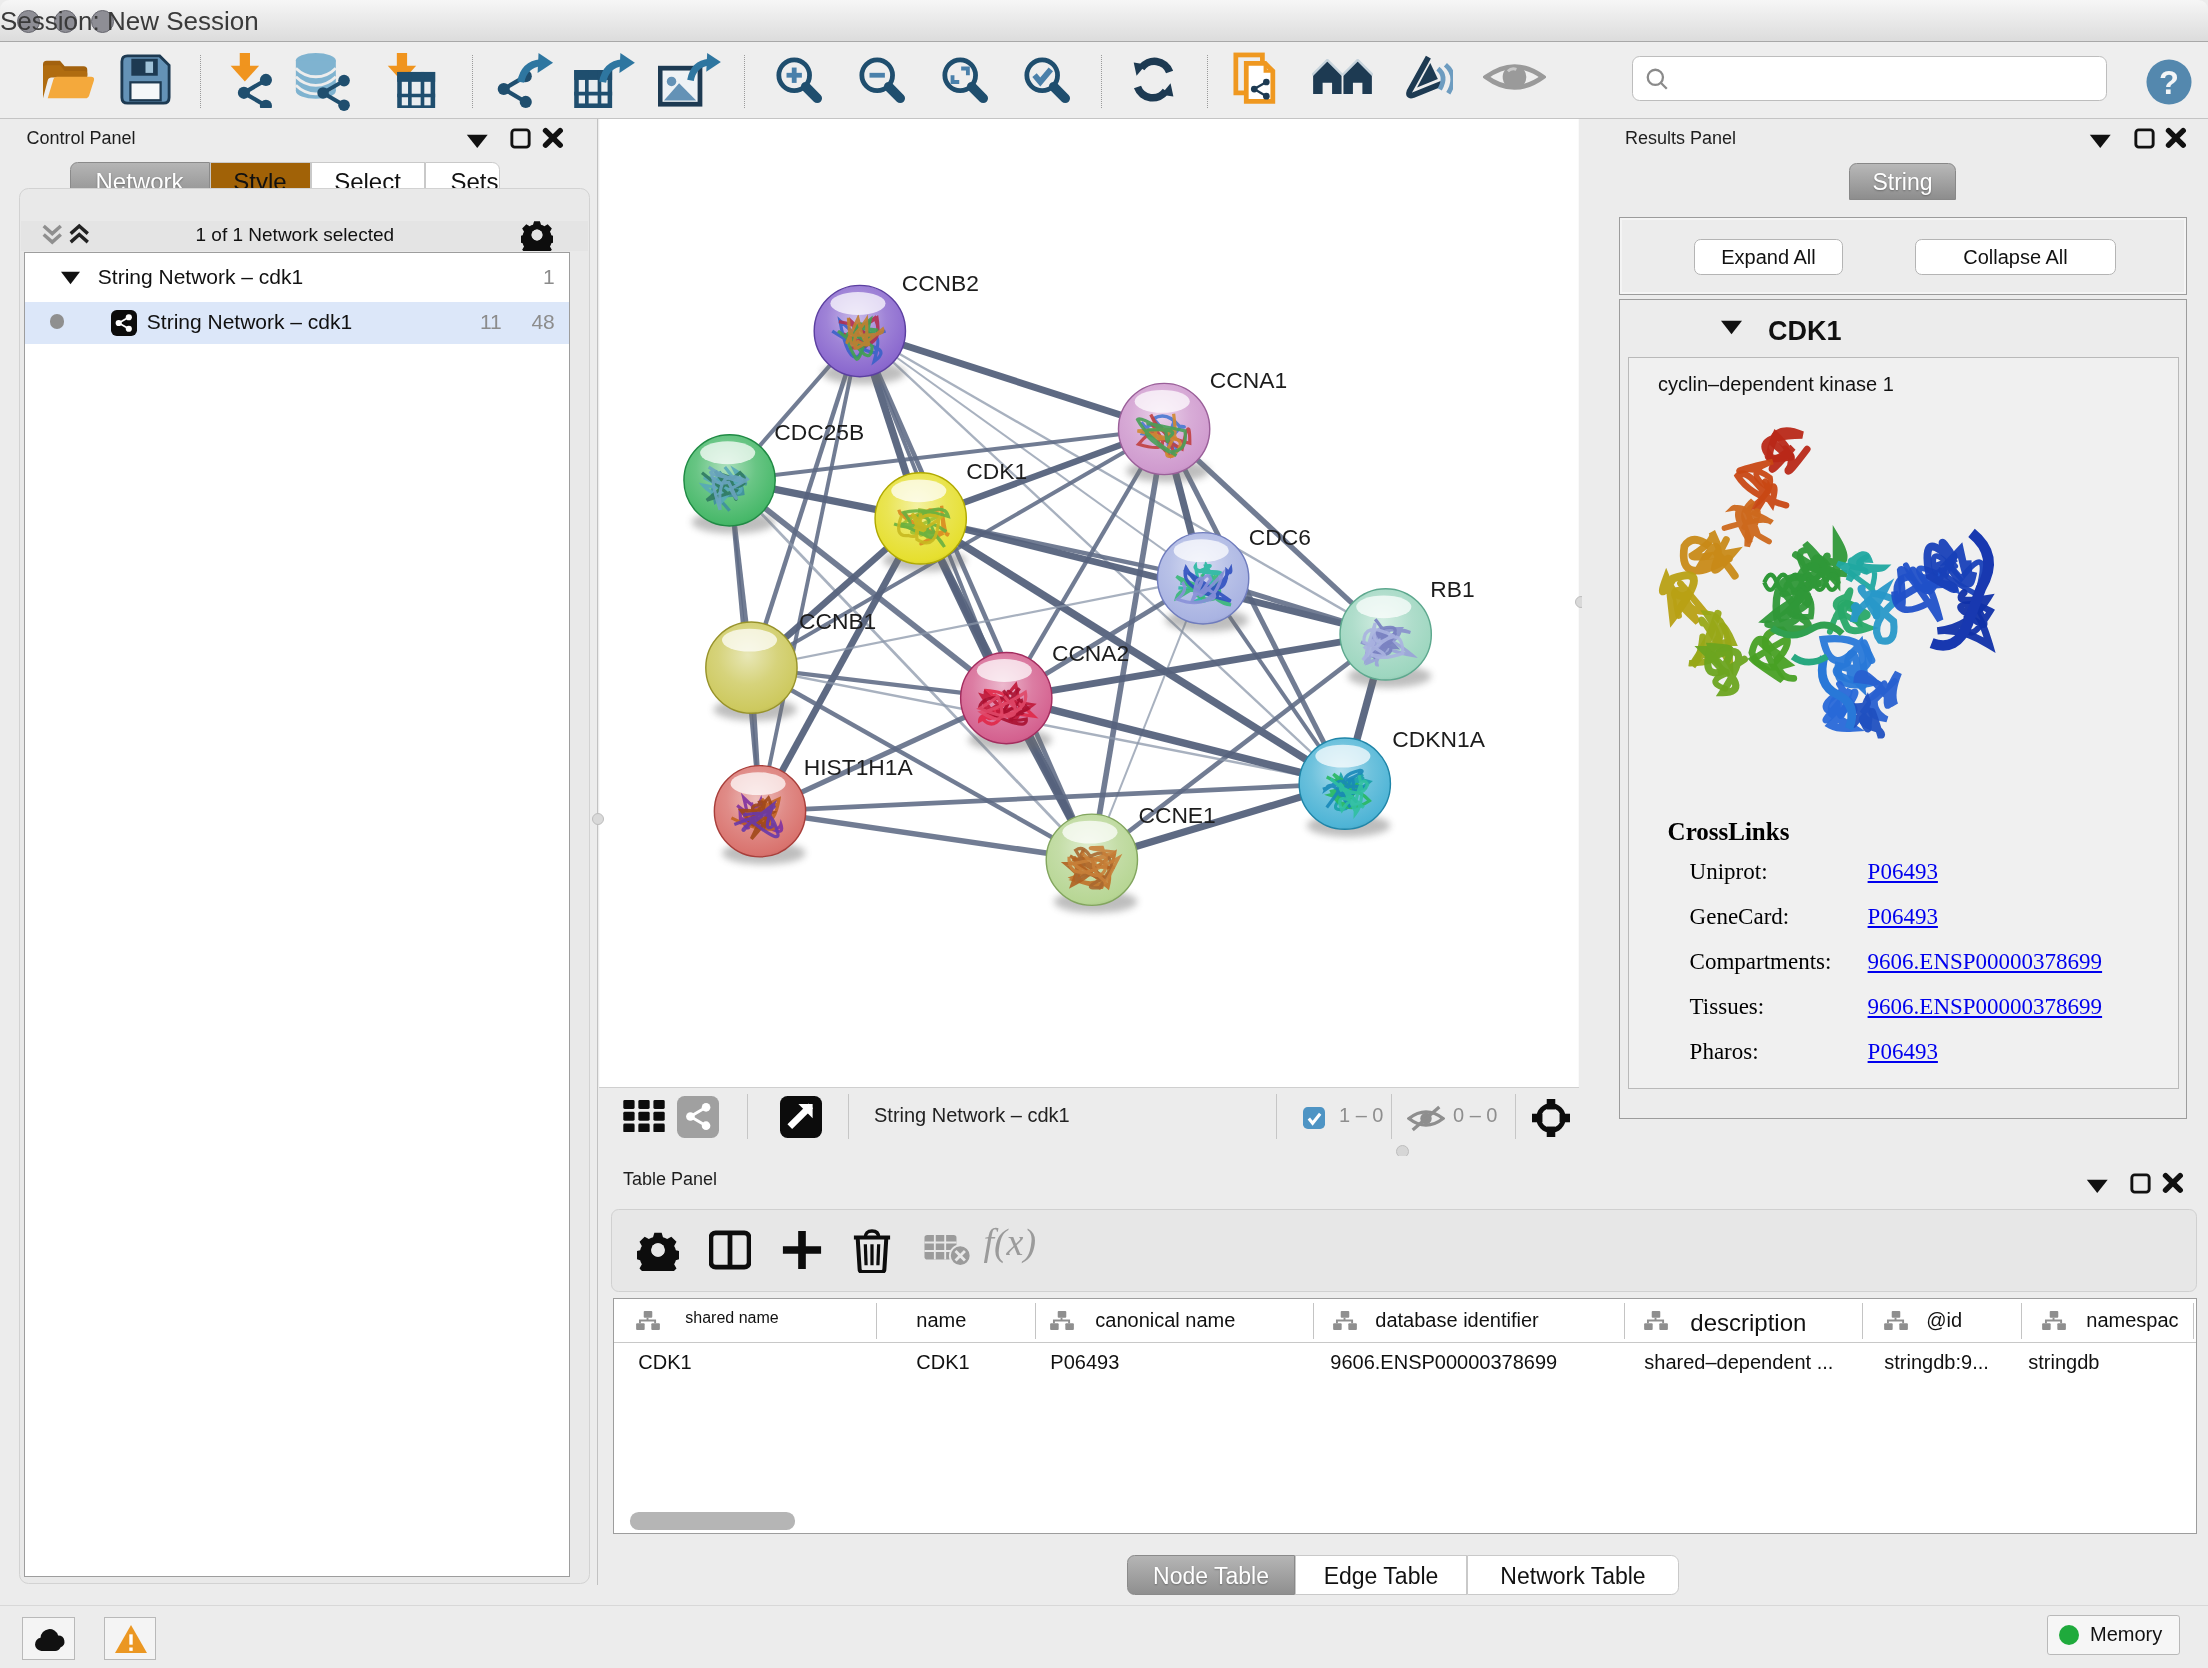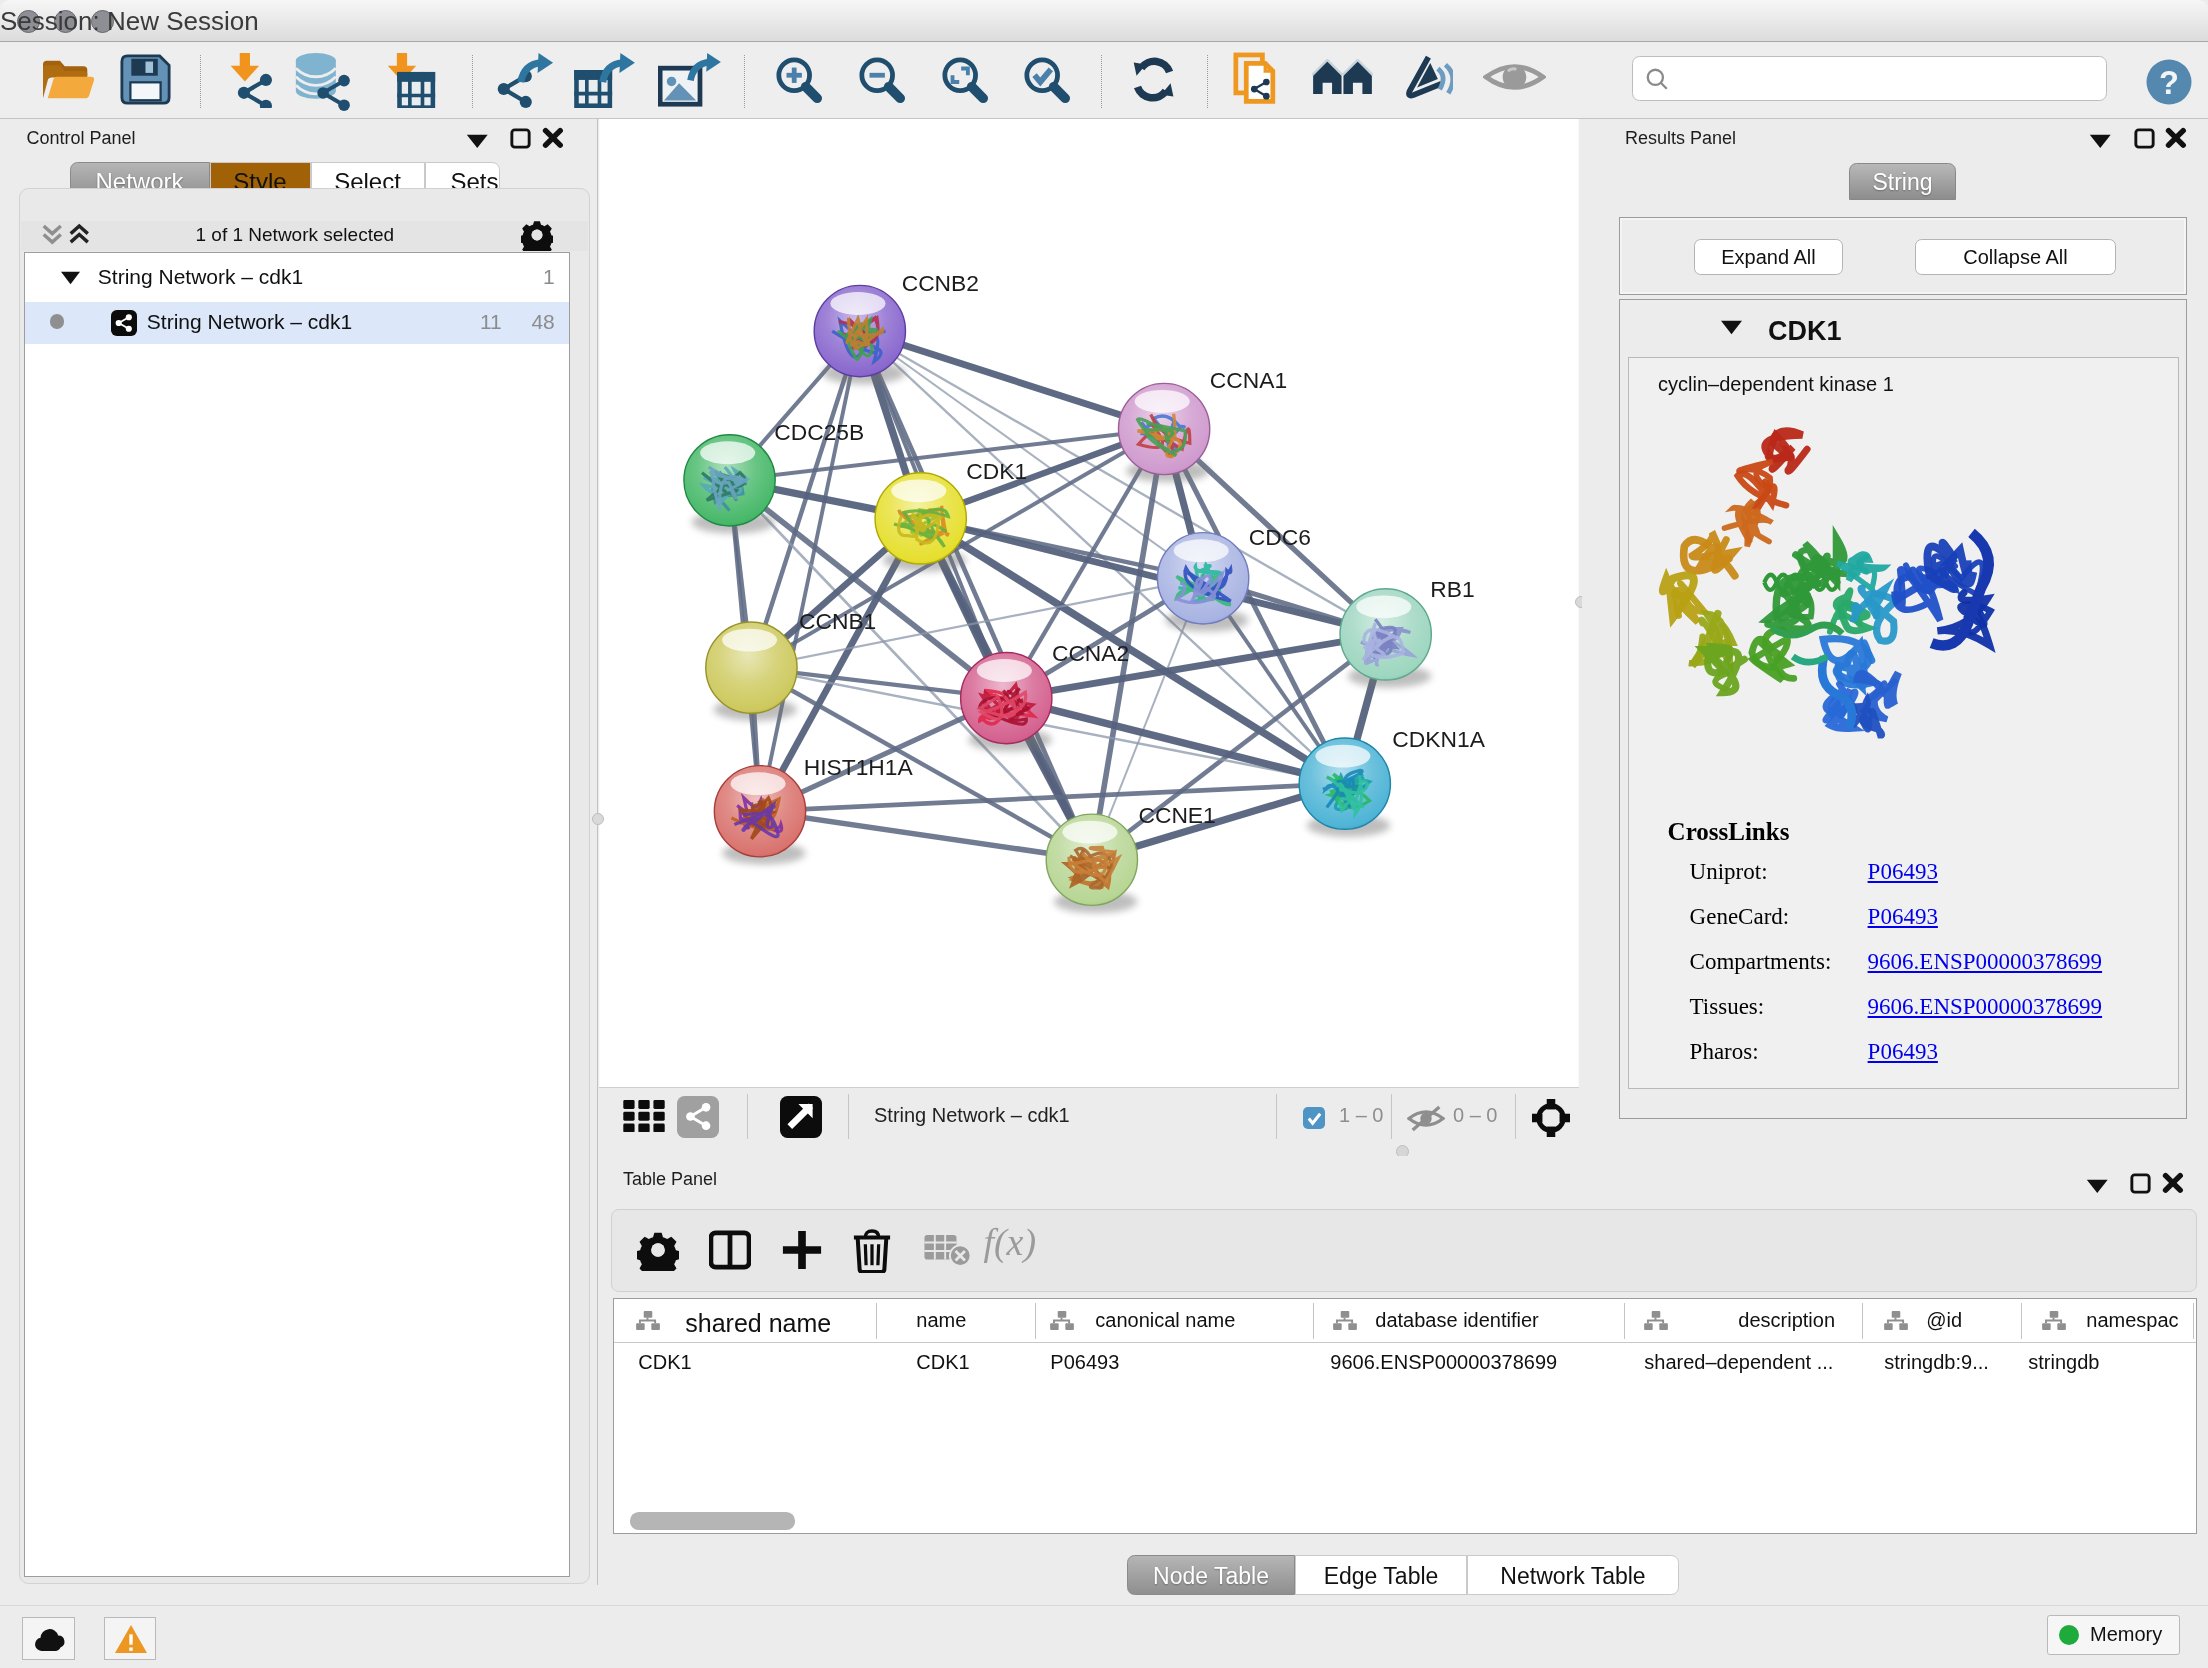--- a/index.html
+++ b/index.html
@@ -742,21 +742,21 @@
         <div class="abs" style="left:1407px;top:3.8px;height:36px;border-left:1px solid #c4c4c4"></div>
         <div class="abs" style="left:1579px;top:3.8px;height:36px;border-left:1px solid #c4c4c4"></div>
         <svg class="abs" style="left:22px;top:12.4px" width="24" height="19" viewBox="0 0 25 20">
           <g fill="#8f8f8f">
             <rect x="8" y="0" width="9" height="7" rx="1"></rect>
             <rect x="0" y="13" width="9" height="7" rx="1"></rect>
             <rect x="16" y="13" width="9" height="7" rx="1"></rect>
             <path d="M12 7 L12 10 L4 10 L4 13 M12 10 L20 10 L20 13" fill="none" stroke="#8f8f8f" stroke-width="2"></path>
           </g>
         </svg>
-        <div class="abs" style="left:71px;top:9.5px;font-size:25px;color:#111">shared name</div>
+        <div class="abs" style="left:71px;top:9.5px;font-size:16px;color:#111">shared name</div>
         <div class="abs" style="left:302px;top:9.5px;font-size:20px;color:#111">name</div>
         <svg class="abs" style="left:436px;top:12.4px" width="24" height="19" viewBox="0 0 25 20">
           <g fill="#8f8f8f">
             <rect x="8" y="0" width="9" height="7" rx="1"></rect>
             <rect x="0" y="13" width="9" height="7" rx="1"></rect>
             <rect x="16" y="13" width="9" height="7" rx="1"></rect>
             <path d="M12 7 L12 10 L4 10 L4 13 M12 10 L20 10 L20 13" fill="none" stroke="#8f8f8f" stroke-width="2"></path>
           </g>
         </svg>
         <div class="abs" style="left:481px;top:9.5px;font-size:20px;color:#111">canonical name</div>
@@ -770,21 +770,21 @@
         </svg>
         <div class="abs" style="left:761px;top:9.5px;font-size:20px;color:#111">database identifier</div>
         <svg class="abs" style="left:1030px;top:12.4px" width="24" height="19" viewBox="0 0 25 20">
           <g fill="#8f8f8f">
             <rect x="8" y="0" width="9" height="7" rx="1"></rect>
             <rect x="0" y="13" width="9" height="7" rx="1"></rect>
             <rect x="16" y="13" width="9" height="7" rx="1"></rect>
             <path d="M12 7 L12 10 L4 10 L4 13 M12 10 L20 10 L20 13" fill="none" stroke="#8f8f8f" stroke-width="2"></path>
           </g>
         </svg>
-        <div class="abs" style="left:1124px;top:9.5px;font-size:20px;color:#111">description</div>
+        <div class="abs" style="left:1076px;top:9.5px;font-size:24px;color:#111">description</div>
         <svg class="abs" style="left:1270px;top:12.4px" width="24" height="19" viewBox="0 0 25 20">
           <g fill="#8f8f8f">
             <rect x="8" y="0" width="9" height="7" rx="1"></rect>
             <rect x="0" y="13" width="9" height="7" rx="1"></rect>
             <rect x="16" y="13" width="9" height="7" rx="1"></rect>
             <path d="M12 7 L12 10 L4 10 L4 13 M12 10 L20 10 L20 13" fill="none" stroke="#8f8f8f" stroke-width="2"></path>
           </g>
         </svg>
         <div class="abs" style="left:1312px;top:9.5px;font-size:20px;color:#111">@id</div>
         <svg class="abs" style="left:1428px;top:12.4px" width="24" height="19" viewBox="0 0 25 20">

